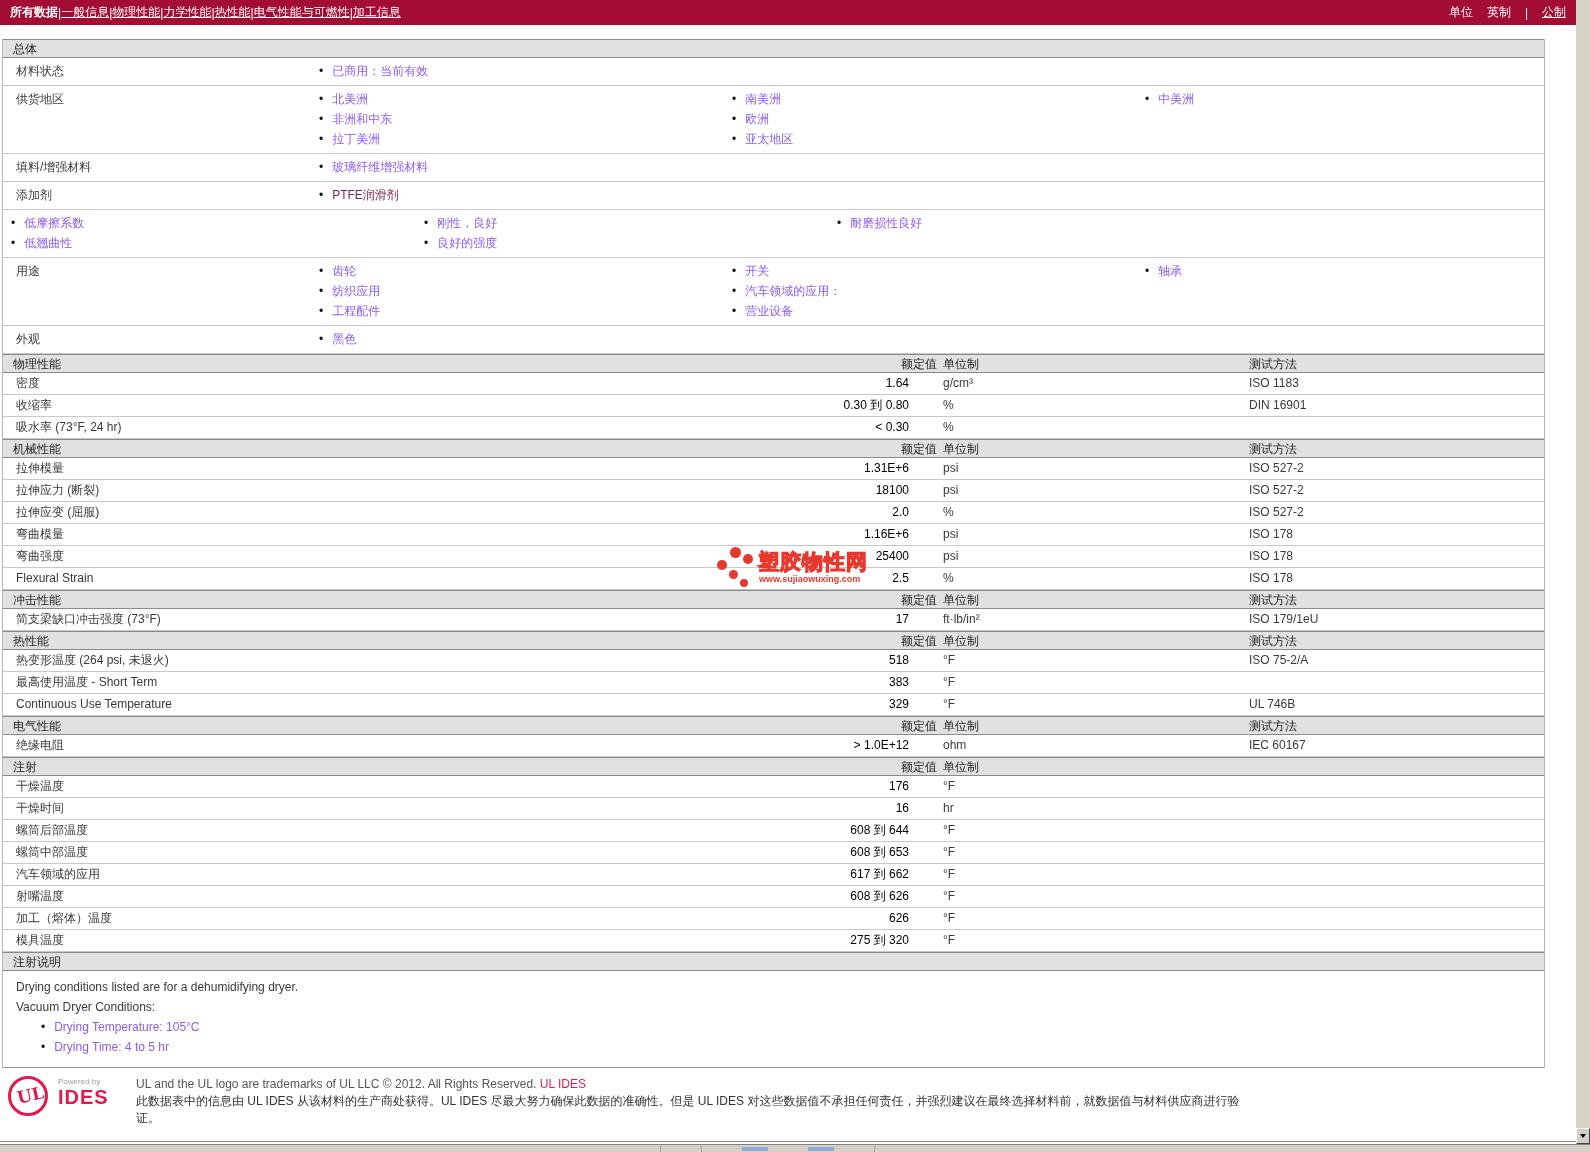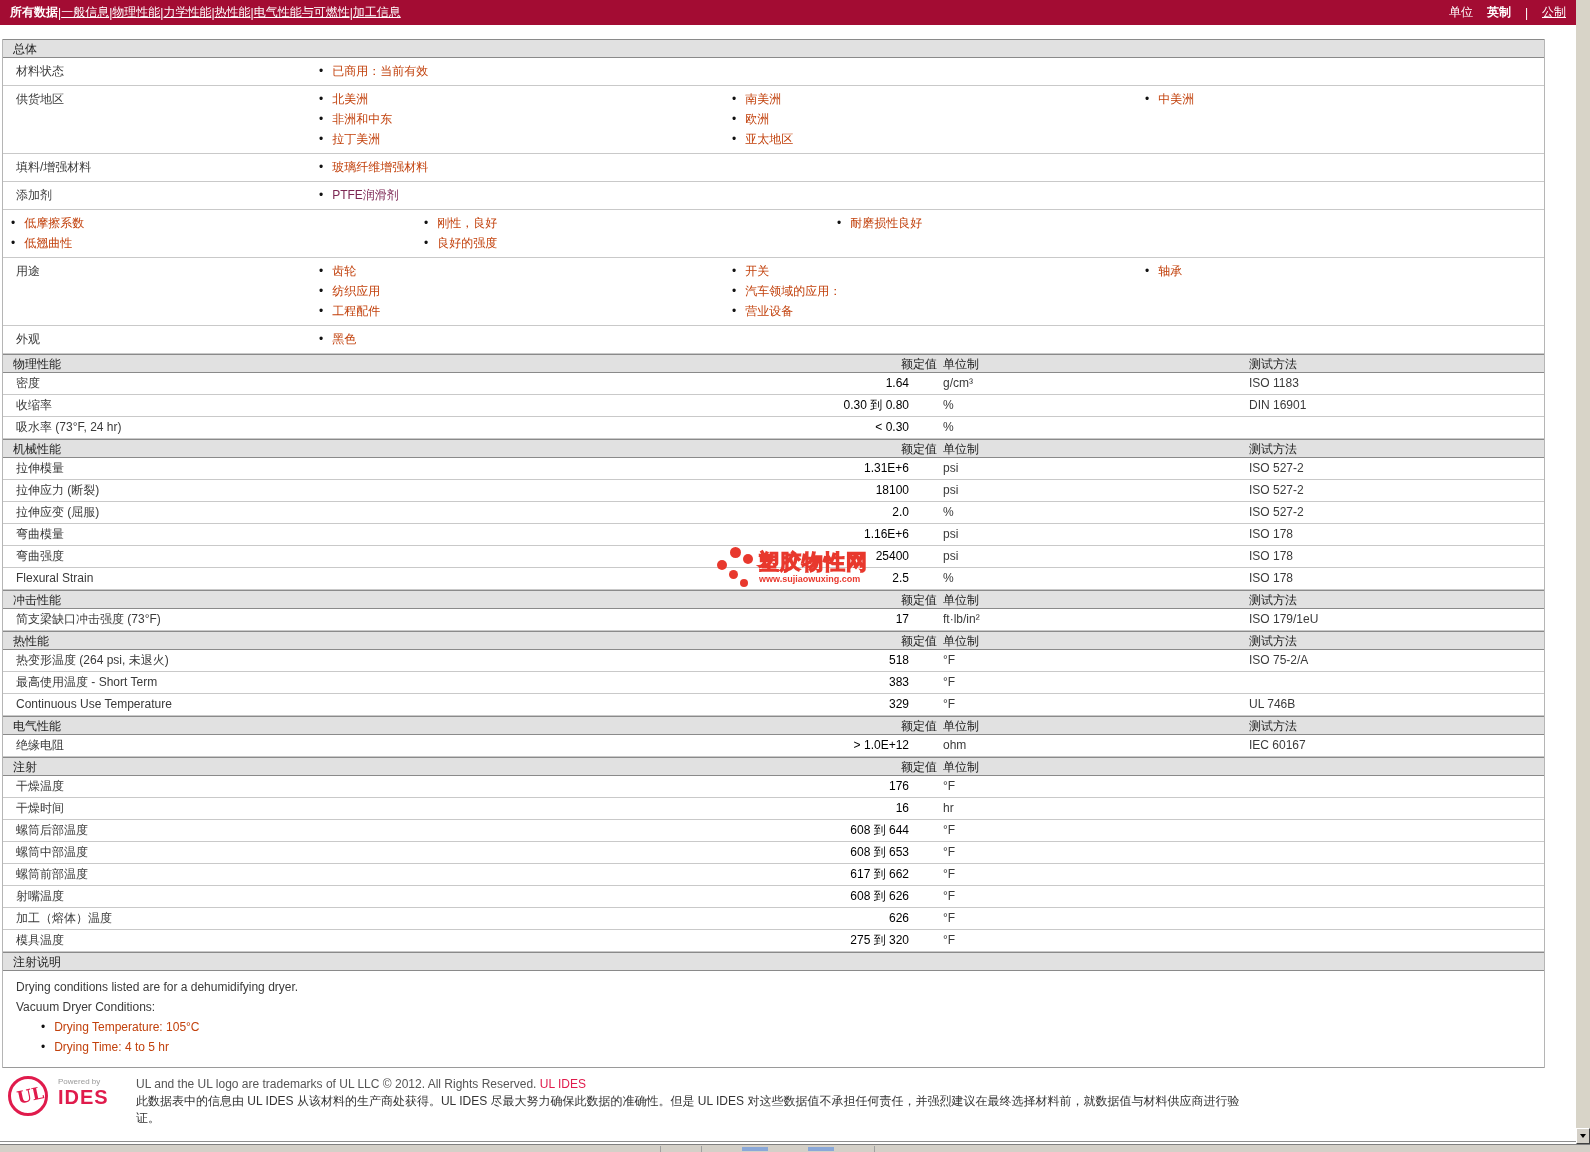--- a/index.html
+++ b/index.html
@@ -14,21 +14,21 @@
   }
   
   .navbar{height:25px;background:var(--nav);color:#fff;display:flex;align-items:center;
     padding:0 10px;margin-right:14px;}
   .nav-left{display:flex;align-items:center;gap:0;flex:1;}
   .nav-item{color:#fff;text-decoration:underline;cursor:pointer;white-space:nowrap;}
   .nav-item.active{font-weight:bold;text-decoration:none;cursor:default;}
   .nav-sep{color:#fff;}
   .nav-right{display:flex;align-items:center;gap:14px;}
   .unit-label{color:#fff;}
-  .unit-active{font-weight:bold;}
+  .unit-active{font-weight:normal;}
   .unit-link{color:#fff;text-decoration:underline;cursor:pointer;}
   
   .top-gap{height:14px;}
   .table-wrap{margin-left:2px;width:1543px;border-left:1px solid #b5b5b5;border-right:1px solid #b5b5b5;}
   .sec-hdr{position:relative;height:19px;line-height:19px;background:var(--secbg);
     border-top:1px solid var(--secline);border-bottom:1px solid var(--secline);font-weight:normal;color:#222;}
   .sec-title{position:absolute;left:10px;}
   .h-val{position:absolute;left:700px;width:234px;text-align:right;}
   .h-unit{position:absolute;left:940px;}
   .h-method{position:absolute;left:1246px;}
@@ -36,21 +36,21 @@
   .p-name{position:absolute;left:13px;color:#3a3a3a;}
   .p-val{position:absolute;left:672px;width:234px;text-align:right;color:#000000;}
   .p-unit{position:absolute;left:940px;color:#3a3a3a;}
   .p-method{position:absolute;left:1246px;color:#3a3a3a;}
   .g-row{display:flex;border-bottom:1px solid var(--rowline);padding:3px 0 4px;}
   .g-label{width:308px;padding-left:13px;line-height:20px;color:#3a3a3a;}
   .g-col{width:413px;}
   .g-col:last-child{flex:1;}
   .b-line{display:flex;line-height:20px;}
   .bullet{margin-left:8px;margin-right:9px;color:#111;}
-  .b-text{color:#c2410c;}
+  .b-text{color:#8b5cf6;}
   .b-text.accent{color:var(--additive);}
   
   .notes-body{padding:6px 0 10px;border-bottom:1px solid #9a9a9a;}
   .note-p{padding-left:13px;line-height:20px;color:#3a3a3a;}
   .note-b{display:flex;line-height:20px;padding-left:30px;color:#3a3a3a;}
   
   .watermark{position:absolute;left:712px;top:545px;width:150px;height:44px;pointer-events:none;z-index:6;}
   .wm-dots{position:absolute;left:0;top:2px;width:42px;height:40px;}
   .wm-dot{position:absolute;border-radius:50%;background:var(--wm);}
   .wm-text{position:absolute;left:46px;top:3px;font-size:21px;font-weight:bold;letter-spacing:1px;
@@ -400,21 +400,21 @@
         <span class="p-name">螺筒后部温度</span>
         <span class="p-val">608 到  644</span>
         <span class="p-unit">°F</span>
       </div>
       <div class="p-row">
         <span class="p-name">螺筒中部温度</span>
         <span class="p-val">608 到  653</span>
         <span class="p-unit">°F</span>
       </div>
       <div class="p-row">
-        <span class="p-name">螺筒前部温度</span>
+        <span class="p-name">汽车领域的应用</span>
         <span class="p-val">617 到  662</span>
         <span class="p-unit">°F</span>
       </div>
       <div class="p-row">
         <span class="p-name">射嘴温度</span>
         <span class="p-val">608 到  626</span>
         <span class="p-unit">°F</span>
       </div>
       <div class="p-row">
         <span class="p-name">加工（熔体）温度</span>

